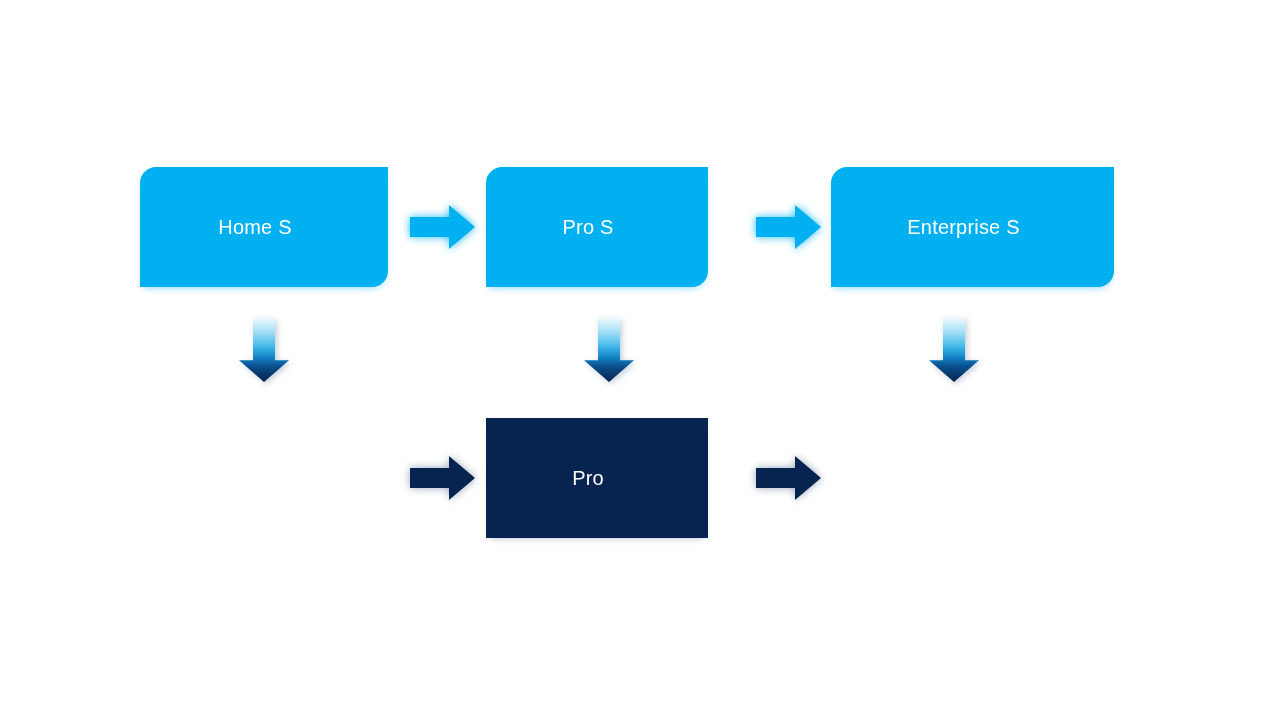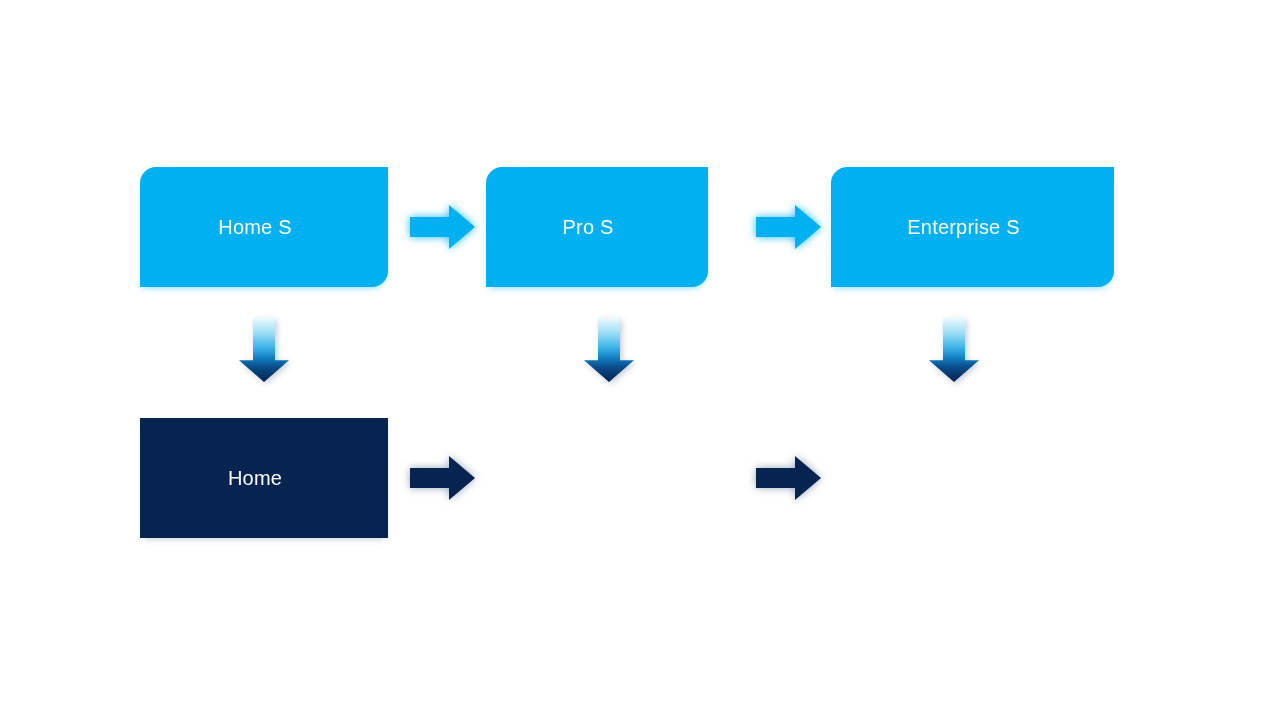--- a/index.html
+++ b/index.html
@@ -117,22 +117,22 @@
   <div class="down-arrow-wrap col-a">
     <div class="down-arrow"></div>
   </div>
   <div class="down-arrow-wrap col-b">
     <div class="down-arrow"></div>
   </div>
   <div class="down-arrow-wrap col-c">
     <div class="down-arrow"></div>
   </div>
 
-  <div class="box bottom-row col0">
-    <span class="label">Home</span>
+  <div class="box bottom-row col1">
+    <span class="label">Pro</span>
   </div>
 
   <div class="right-arrow-wrap row2 gap1">
     <div class="right-arrow"></div>
   </div>
   <div class="right-arrow-wrap row2 gap2">
     <div class="right-arrow"></div>
   </div>
 
 </div>

